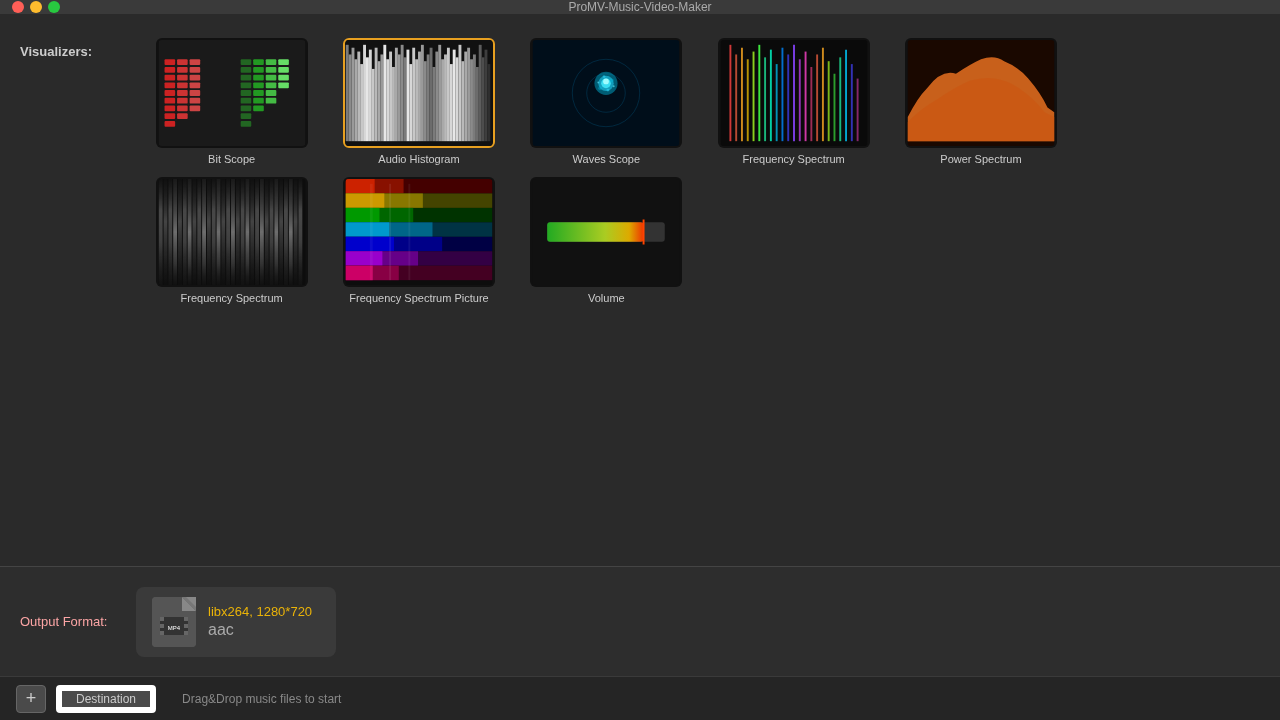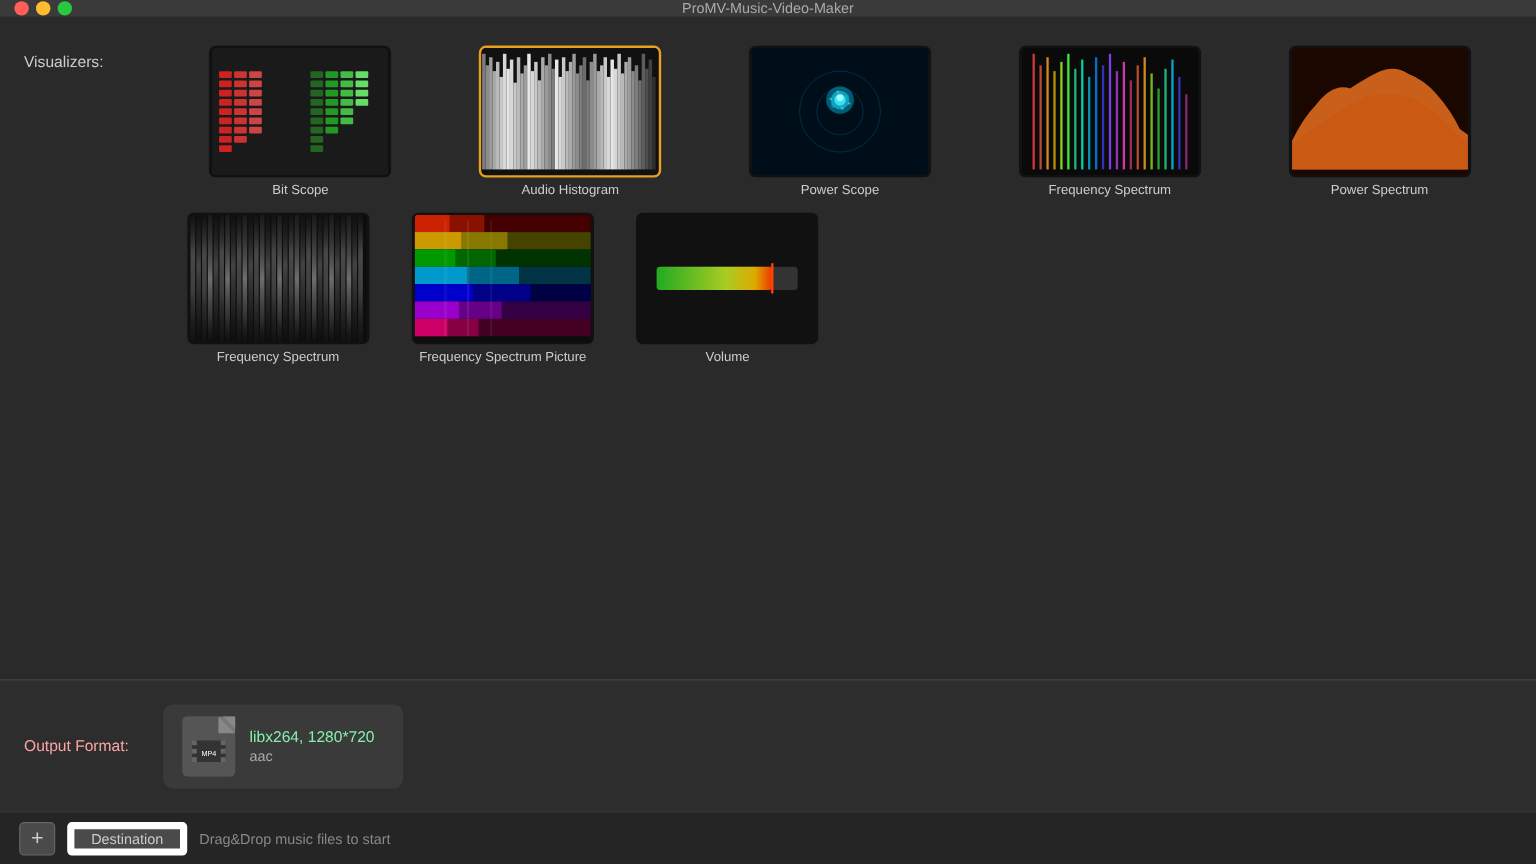--- a/index.html
+++ b/index.html
@@ -55,39 +55,39 @@
     .visualizers-section {
       flex: 1;
       display: flex;
       padding: 20px 0;
       overflow: hidden;
     }
 
     .section-label {
       color: #ccc;
       font-size: 13px;
-      font-weight: 400;
+      font-weight: 700;
       writing-mode: horizontal-tb;
       display: flex;
       align-items: flex-start;
       padding: 0 20px;
       padding-top: 10px;
       min-width: 140px;
       flex-shrink: 0;
     }
 
     .visualizers-grid-container {
       flex: 1;
       overflow-y: auto;
       padding-right: 20px;
     }
 
     .visualizers-grid {
       display: grid;
-      grid-template-columns: repeat(5, 1fr);
+      grid-template-columns: repeat(6, 1fr);
       gap: 4px;
       padding: 4px 0;
     }
 
     .visualizer-item {
       display: flex;
       flex-direction: column;
       align-items: center;
       cursor: pointer;
     }
@@ -165,26 +165,26 @@
       border-left: 10px solid transparent;
       border-top: 10px solid #888;
     }
 
     .format-details {
       display: flex;
       flex-direction: column;
       gap: 2px;
     }
     .format-codec {
-      color: #86efac;
+      color: #eab308;
       font-size: 13px;
     }
     .format-audio {
       color: #aaa;
-      font-size: 12px;
+      font-size: 16px;
     }
 
     
     .action-bar {
       background: #252525;
       border-top: 1px solid #3a3a3a;
       height: 44px;
       display: flex;
       align-items: center;
       padding: 0 16px;
@@ -215,21 +215,21 @@
       color: #ccc;
       font-size: 12px;
       cursor: pointer;
       display: flex;
       align-items: center;
     }
 
     .drop-hint {
       color: #888;
       font-size: 12px;
-      margin-left: 0;
+      margin-left: 16px;
     }
 
     
     .thumb-svg {
       width: 100%;
       height: 100%;
     }
   </style>
 </head>
 <body>
@@ -393,21 +393,21 @@
               <circle cx="76" cy="43" r="3" fill="#aaffff" opacity="0.9"></circle>
 
               <circle cx="70" cy="50" r="2" fill="#00bbdd" opacity="0.4"></circle>
               <circle cx="82" cy="42" r="2" fill="#00bbdd" opacity="0.4"></circle>
               <circle cx="74" cy="38" r="1.5" fill="#33ddff" opacity="0.5"></circle>
               <circle cx="78" cy="52" r="1.5" fill="#33ddff" opacity="0.5"></circle>
               <circle cx="68" cy="44" r="1" fill="#66eeff" opacity="0.6"></circle>
               <circle cx="84" cy="48" r="1" fill="#66eeff" opacity="0.6"></circle>
             </svg>
           </div>
-          <span class="visualizer-label">Power Scope</span>
+          <span class="visualizer-label">Waves Scope</span>
         </div>
 
         <div class="visualizer-item">
           <div class="visualizer-thumb">
             <svg class="thumb-svg" viewBox="0 0 152 110" xmlns="http://www.w3.org/2000/svg">
               <rect width="152" height="110" fill="#0a0a0a"></rect>
 
               <g>
                 <line x1="10" y1="5" x2="10" y2="105" stroke="#ff4444" stroke-width="2" opacity="0.8"></line>
                 <line x1="16" y1="15" x2="16" y2="105" stroke="#ff6644" stroke-width="2" opacity="0.7"></line>

